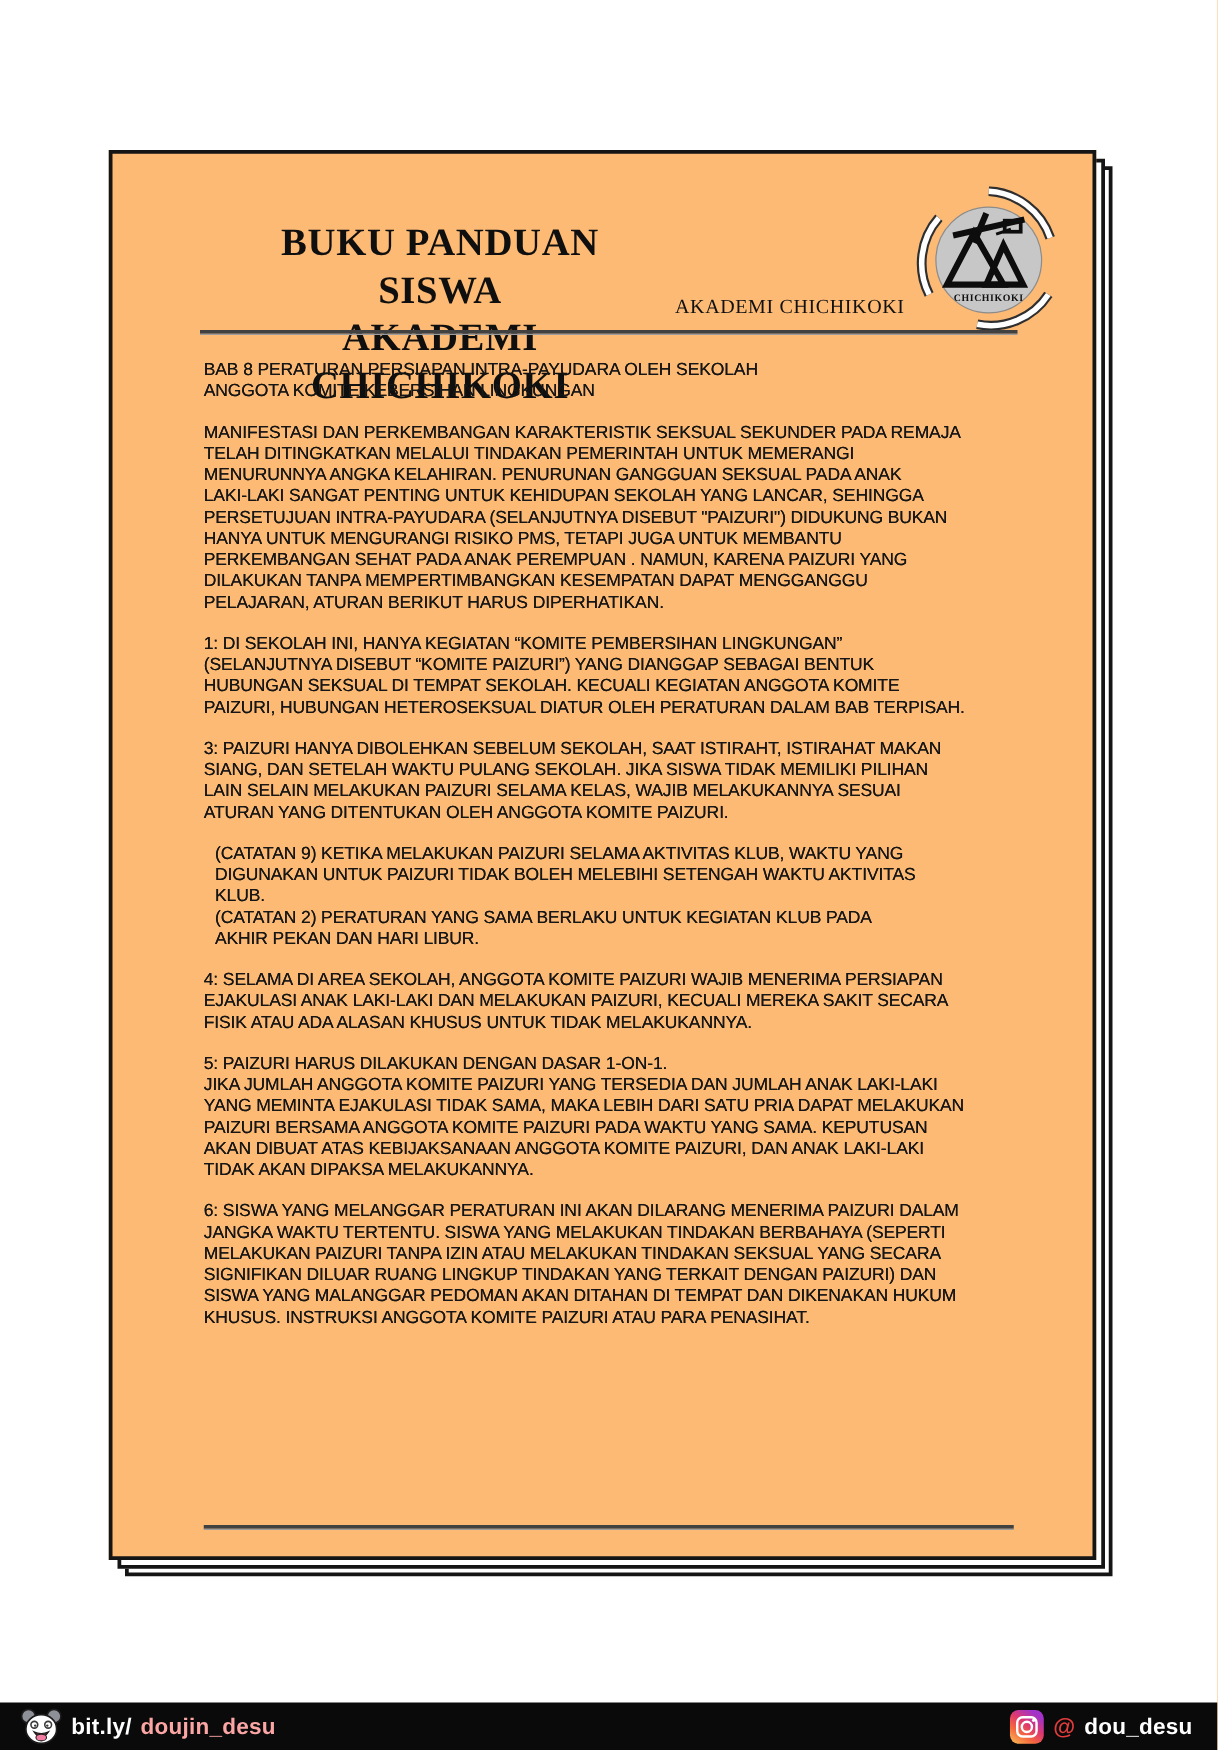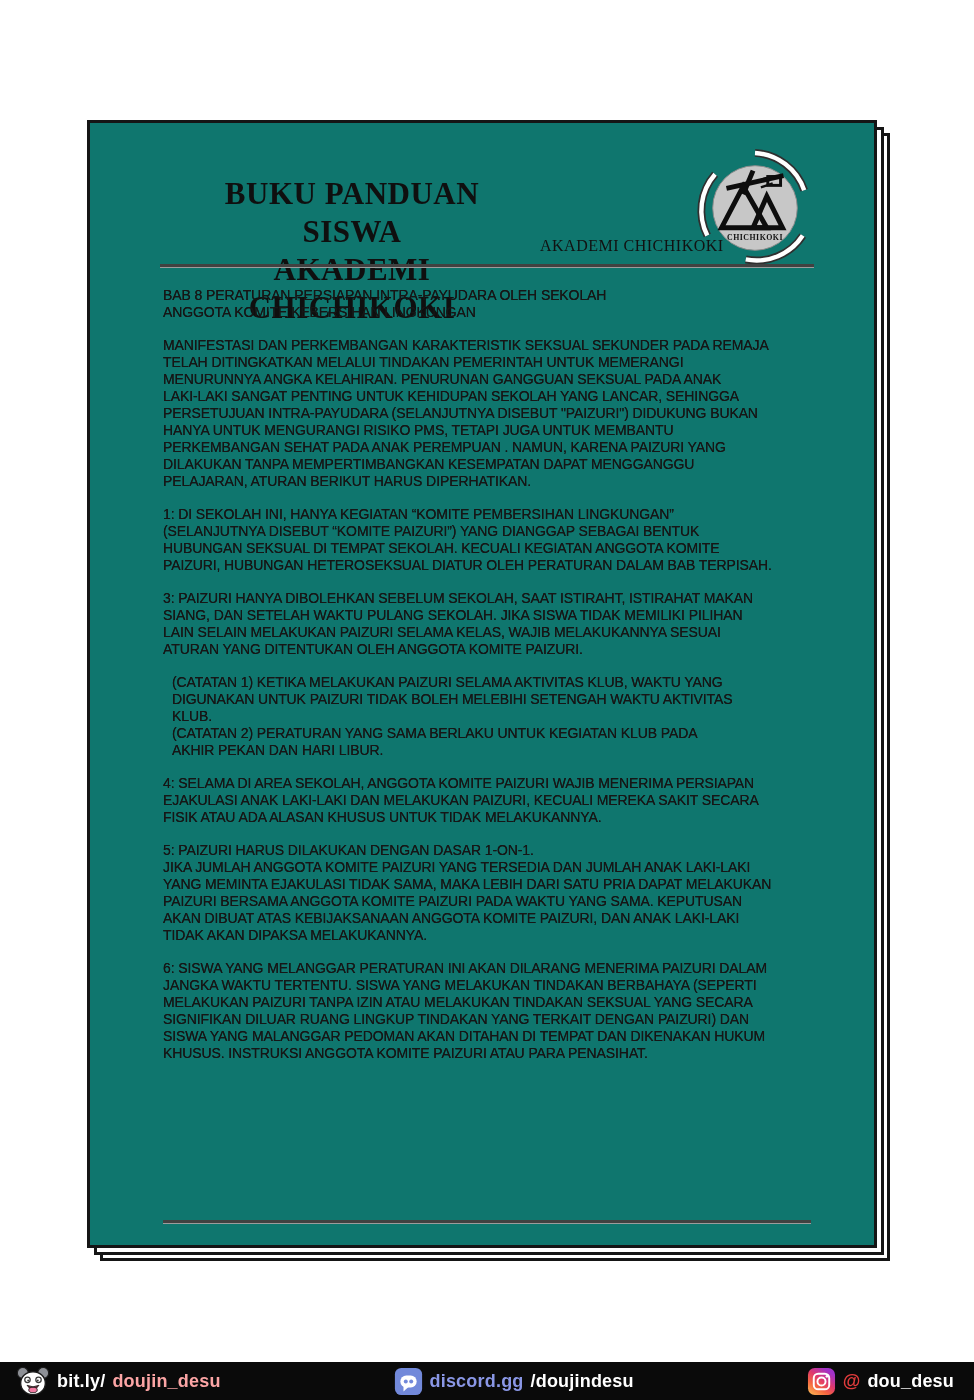--- a/index.html
+++ b/index.html
@@ -6,33 +6,33 @@
   body{
     width:974px;height:1400px;position:relative;overflow:hidden;
     background:#ffffff;
     font-family:"Liberation Sans", sans-serif;
   }
   
   .stack{position:absolute;left:87px;top:120px;width:790px;height:1128px;}
   .sheet{position:absolute;background:#ffffff;border:3px solid #151515;width:100%;height:100%;box-sizing:border-box;}
   .sheet-3{left:13px;top:13px;}
   .sheet-2{left:7px;top:7px;}
-  .page{position:absolute;left:0;top:0;width:100%;height:100%;background:#0f766e;border:3px solid #151515;box-sizing:border-box;}
+  .page{position:absolute;left:0;top:0;width:100%;height:100%;background:#fdba74;border:3px solid #151515;box-sizing:border-box;}
 
   
   .title{
     position:absolute;left:82px;top:52px;width:360px;text-align:center;
     font-family:"Liberation Serif", serif;font-weight:700;font-size:31px;line-height:38px;
     letter-spacing:.5px;color:#0f0f0f;
   }
   .caption{
     position:absolute;left:450px;top:114px;
     font-family:"Liberation Serif", serif;font-size:16px;color:#111;letter-spacing:.5px;
   }
-  .logo{position:absolute;left:604px;top:26px;width:122px;height:118px;}
+  .logo{position:absolute;left:640px;top:26px;width:122px;height:118px;}
 
   
   .divider{height:0;border-top:3px solid #414141;border-bottom:1px solid #9c9c9c;}
   .top-divider{position:absolute;left:70px;top:141px;width:654px;}
   .bottom-divider{position:absolute;left:73px;bottom:21px;width:648px;}
 
   
   .content{
     position:absolute;left:73px;top:164px;width:672px;
     font-size:14px;line-height:17px;color:#161616;
@@ -121,21 +121,21 @@
 DILAKUKAN TANPA MEMPERTIMBANGKAN KESEMPATAN DAPAT MENGGANGGU
 PELAJARAN, ATURAN BERIKUT HARUS DIPERHATIKAN.</p>
       <p class="para">1: DI SEKOLAH INI, HANYA KEGIATAN “KOMITE PEMBERSIHAN LINGKUNGAN”
 (SELANJUTNYA DISEBUT “KOMITE PAIZURI”) YANG DIANGGAP SEBAGAI BENTUK
 HUBUNGAN SEKSUAL DI TEMPAT SEKOLAH. KECUALI KEGIATAN ANGGOTA KOMITE
 PAIZURI, HUBUNGAN HETEROSEKSUAL DIATUR OLEH PERATURAN DALAM BAB TERPISAH.</p>
       <p class="para">3: PAIZURI HANYA DIBOLEHKAN SEBELUM SEKOLAH, SAAT ISTIRAHT, ISTIRAHAT MAKAN
 SIANG, DAN SETELAH WAKTU PULANG SEKOLAH. JIKA SISWA TIDAK MEMILIKI PILIHAN
 LAIN SELAIN MELAKUKAN PAIZURI SELAMA KELAS, WAJIB MELAKUKANNYA SESUAI
 ATURAN YANG DITENTUKAN OLEH ANGGOTA KOMITE PAIZURI.</p>
-      <p class="para indent">(CATATAN 1) KETIKA MELAKUKAN PAIZURI SELAMA AKTIVITAS KLUB, WAKTU YANG
+      <p class="para indent">(CATATAN 9) KETIKA MELAKUKAN PAIZURI SELAMA AKTIVITAS KLUB, WAKTU YANG
 DIGUNAKAN UNTUK PAIZURI TIDAK BOLEH MELEBIHI SETENGAH WAKTU AKTIVITAS
 KLUB.
 (CATATAN 2) PERATURAN YANG SAMA BERLAKU UNTUK KEGIATAN KLUB PADA
 AKHIR PEKAN DAN HARI LIBUR.</p>
       <p class="para">4: SELAMA DI AREA SEKOLAH, ANGGOTA KOMITE PAIZURI WAJIB MENERIMA PERSIAPAN
 EJAKULASI ANAK LAKI-LAKI DAN MELAKUKAN PAIZURI, KECUALI MEREKA SAKIT SECARA
 FISIK ATAU ADA ALASAN KHUSUS UNTUK TIDAK MELAKUKANNYA.</p>
       <p class="para">5: PAIZURI HARUS DILAKUKAN DENGAN DASAR 1-ON-1.
 JIKA JUMLAH ANGGOTA KOMITE PAIZURI YANG TERSEDIA DAN JUMLAH ANAK LAKI-LAKI
 YANG MEMINTA EJAKULASI TIDAK SAMA, MAKA LEBIH DARI SATU PRIA DAPAT MELAKUKAN
@@ -168,33 +168,20 @@
         <circle cx="25.7" cy="16.8" r="1.1" fill="#3a3a3a"></circle>
         <path d="M13 22.5 Q20 33 27 22.5 Q20 26 13 22.5 Z" fill="#6f2630" stroke="#1c1c1c" stroke-width="1"></path>
         <ellipse cx="20" cy="28" rx="5" ry="3.2" fill="#f27ba2" stroke="#1c1c1c" stroke-width="1"></ellipse>
       </svg>
     </span>
     <span>bit.ly/</span>
       <span class="c-pink">doujin_desu</span>
   </div>
 
 
-  <div class="flink">
-    <span>
-      <svg width="29" height="29" viewBox="0 0 32 32">
-        <rect x="1" y="1" width="30" height="30" rx="7" fill="#7289da"></rect>
-        <rect x="7" y="9.5" width="18" height="13" rx="6.5" fill="#ffffff"></rect>
-        <path d="M10.5 20 L10.5 27 L16.5 21.5 Z" fill="#ffffff"></path>
-        <circle cx="13" cy="16" r="2.2" fill="#7289da"></circle>
-        <circle cx="19" cy="16" r="2.2" fill="#7289da"></circle>
-      </svg>
-    </span>
-    <span class="c-blurple">discord.gg</span>
-      <span>/doujindesu</span>
-  </div>
 
   <div class="flink">
     <span>
       <svg width="29" height="29" viewBox="0 0 30 30">
         <defs>
           <linearGradient id="iggrad" x1="0" y1="1" x2="0.7" y2="0">
             <stop offset="0" stop-color="#fbc257"></stop>
             <stop offset="0.35" stop-color="#f5683f"></stop>
             <stop offset="0.62" stop-color="#e0396c"></stop>
             <stop offset="0.95" stop-color="#a232c9"></stop>

